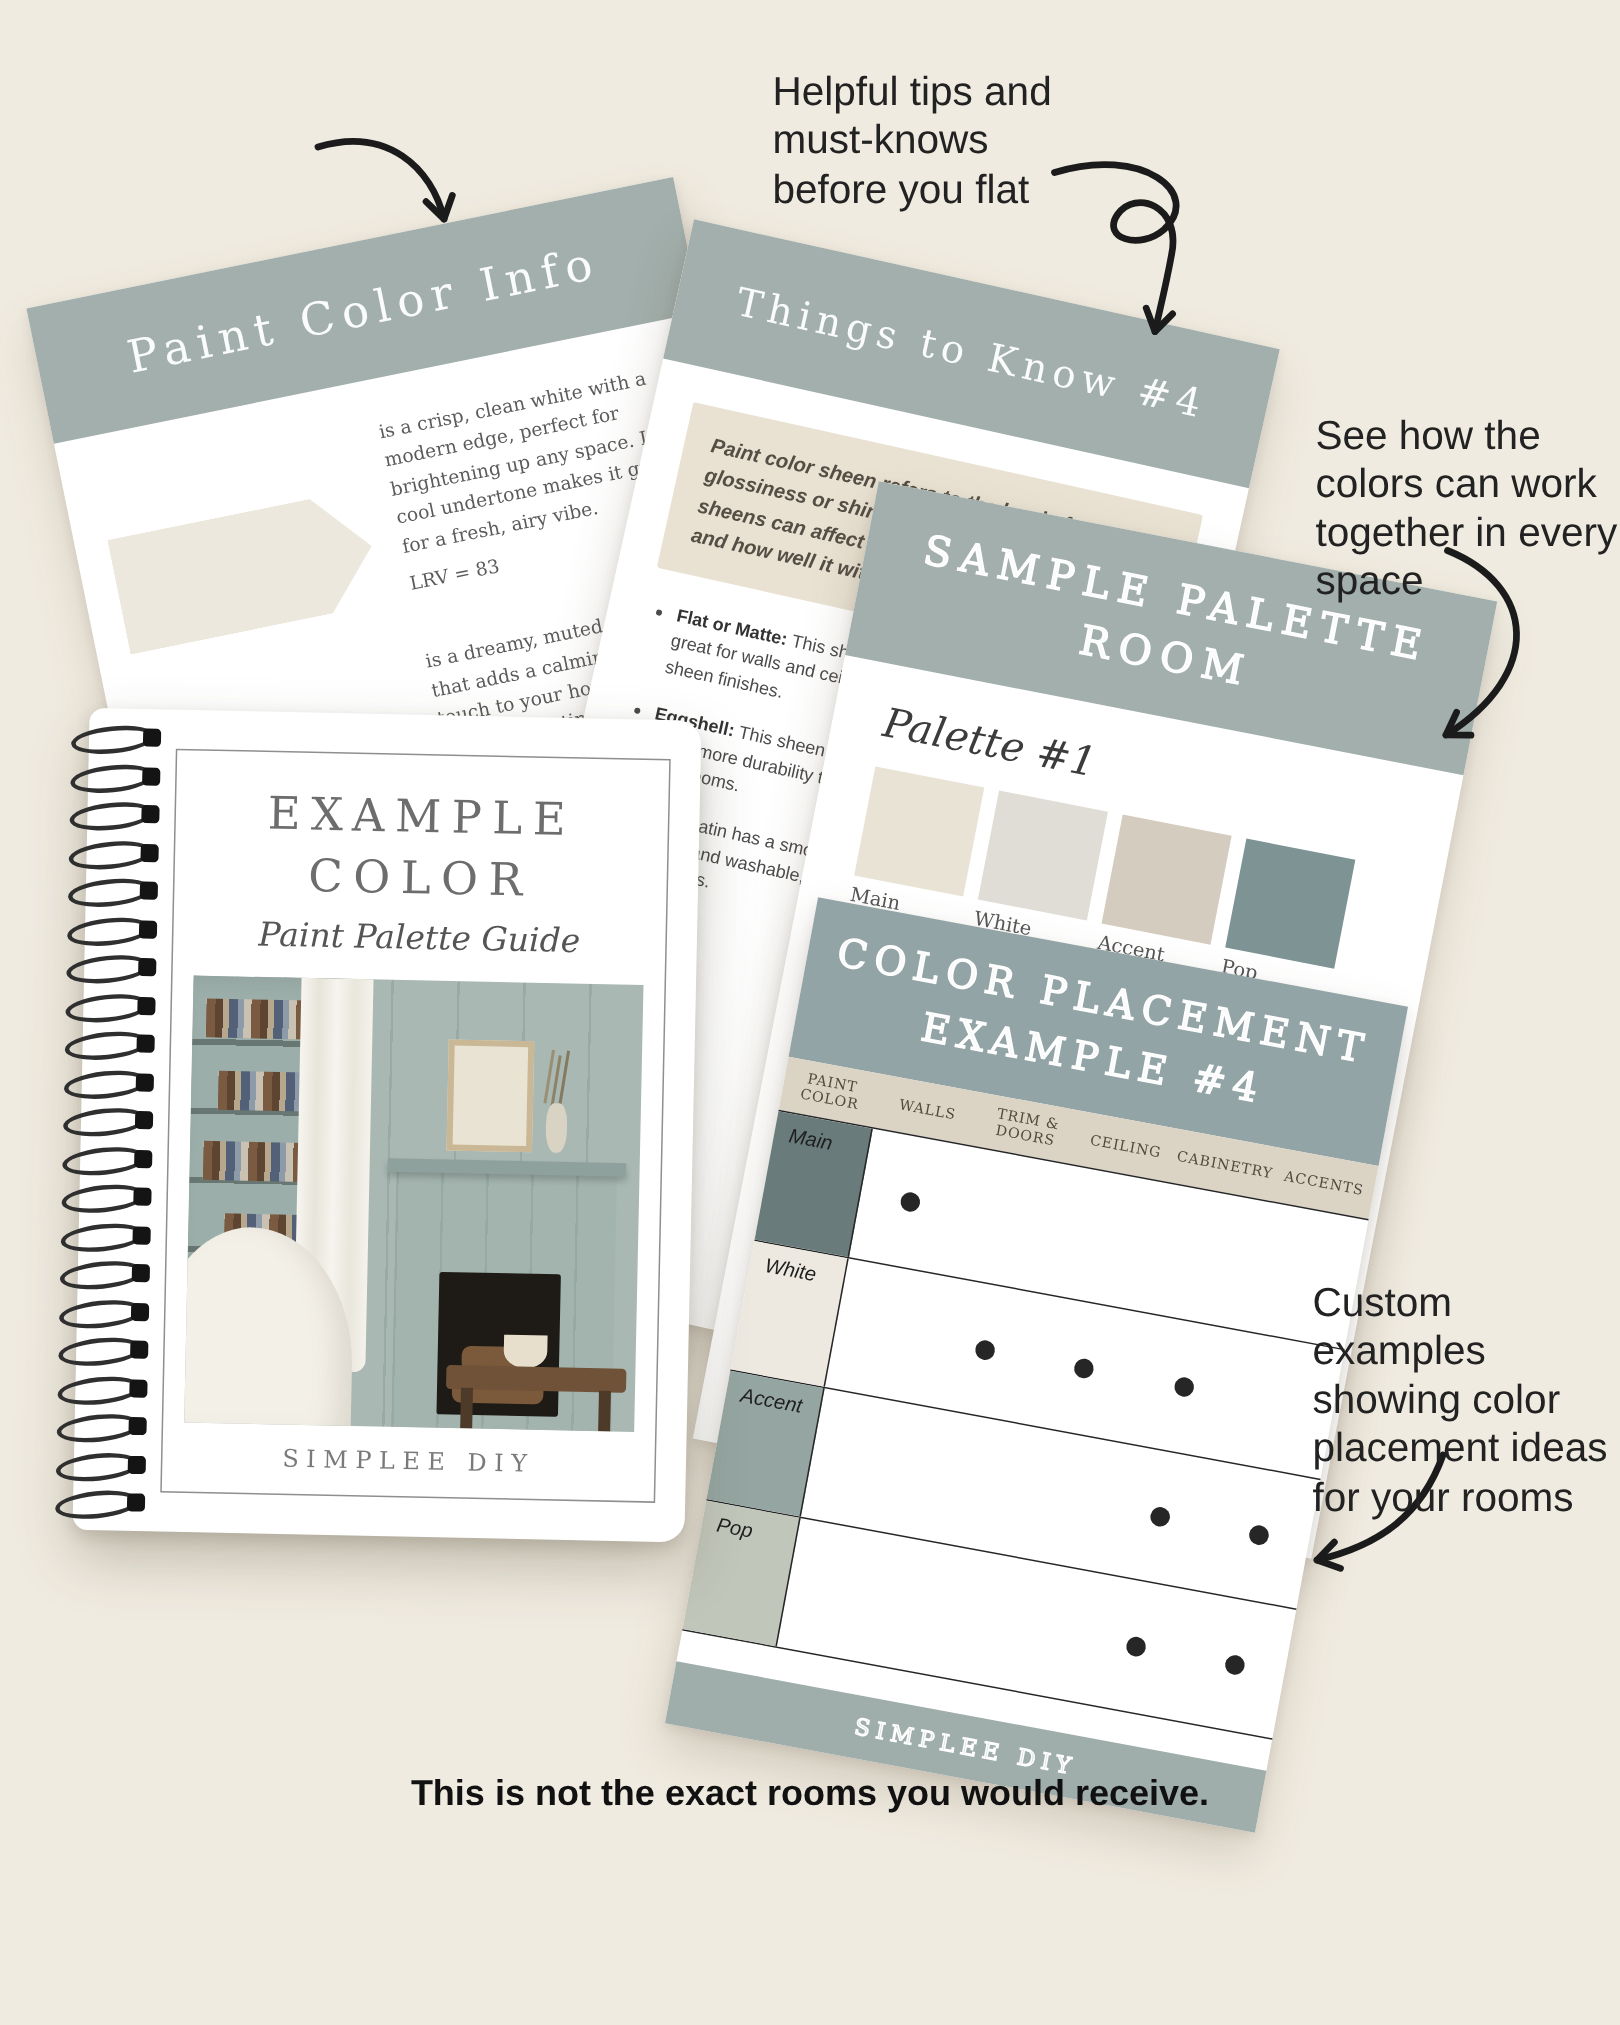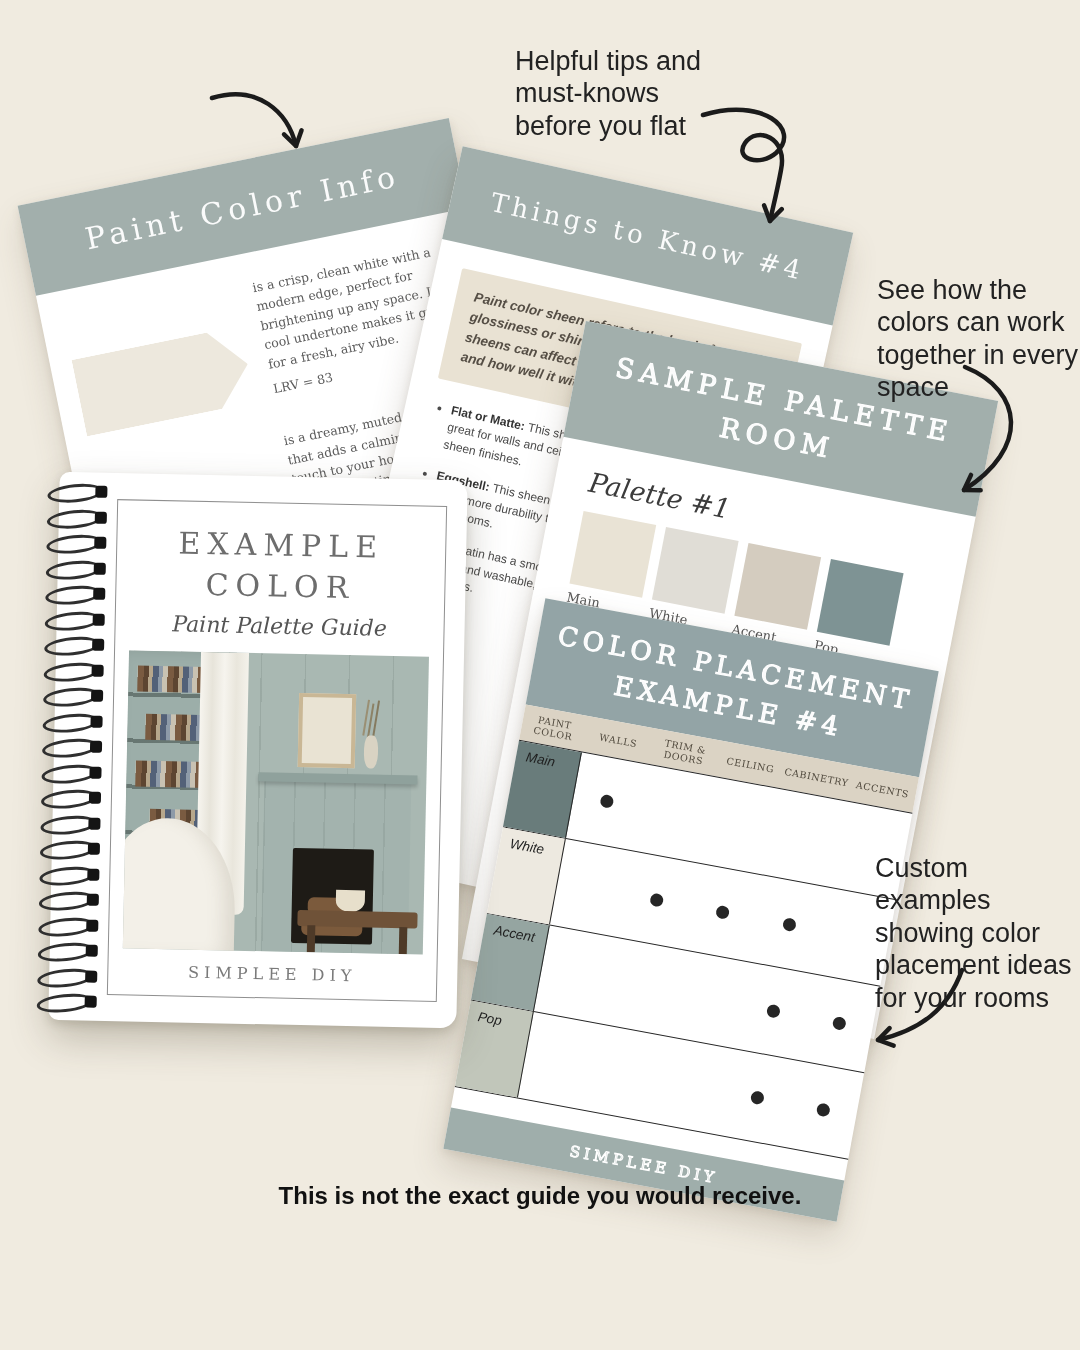--- a/index.html
+++ b/index.html
@@ -348,16 +348,16 @@
         <path d="M4,4 L18,13 L4,22" fill="none" stroke="#1b1b1b" stroke-width="4.5" stroke-linecap="round" stroke-linejoin="round"></path>
       </marker>
     </defs>
     <path d="M212,98 C258,84 288,112 296,146" fill="none" stroke="#1b1b1b" stroke-width="4.5" stroke-linecap="round" marker-end="url(#ah)"></path>
     <path d="M703,115 C762,97 802,129 776,153 C760,167 734,159 745,143 C757,126 788,137 781,170 C777,192 773,207 770,221" fill="none" stroke="#1b1b1b" stroke-width="4.5" stroke-linecap="round" marker-end="url(#ah)"></path>
     <path d="M965,367 C1024,391 1029,449 964,490" fill="none" stroke="#1b1b1b" stroke-width="4.5" stroke-linecap="round" marker-end="url(#ah)"></path>
     <path d="M962,970 C948,1009 921,1030 878,1040" fill="none" stroke="#1b1b1b" stroke-width="4.5" stroke-linecap="round" marker-end="url(#ah)"></path>
   </svg>
 
   <div class="note">
-    <div>This is not the exact guide you would receive.</div>
+    <div>This is not the exact rooms you would receive.</div>
   </div>
 
 </div>
 
 </body></html>

